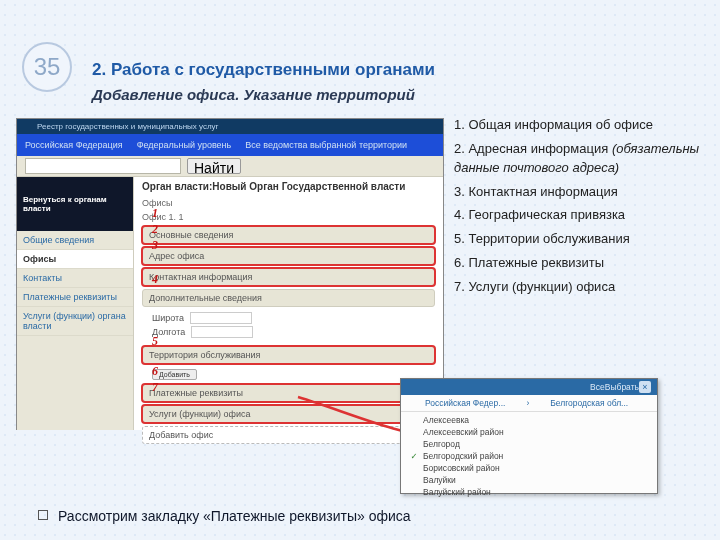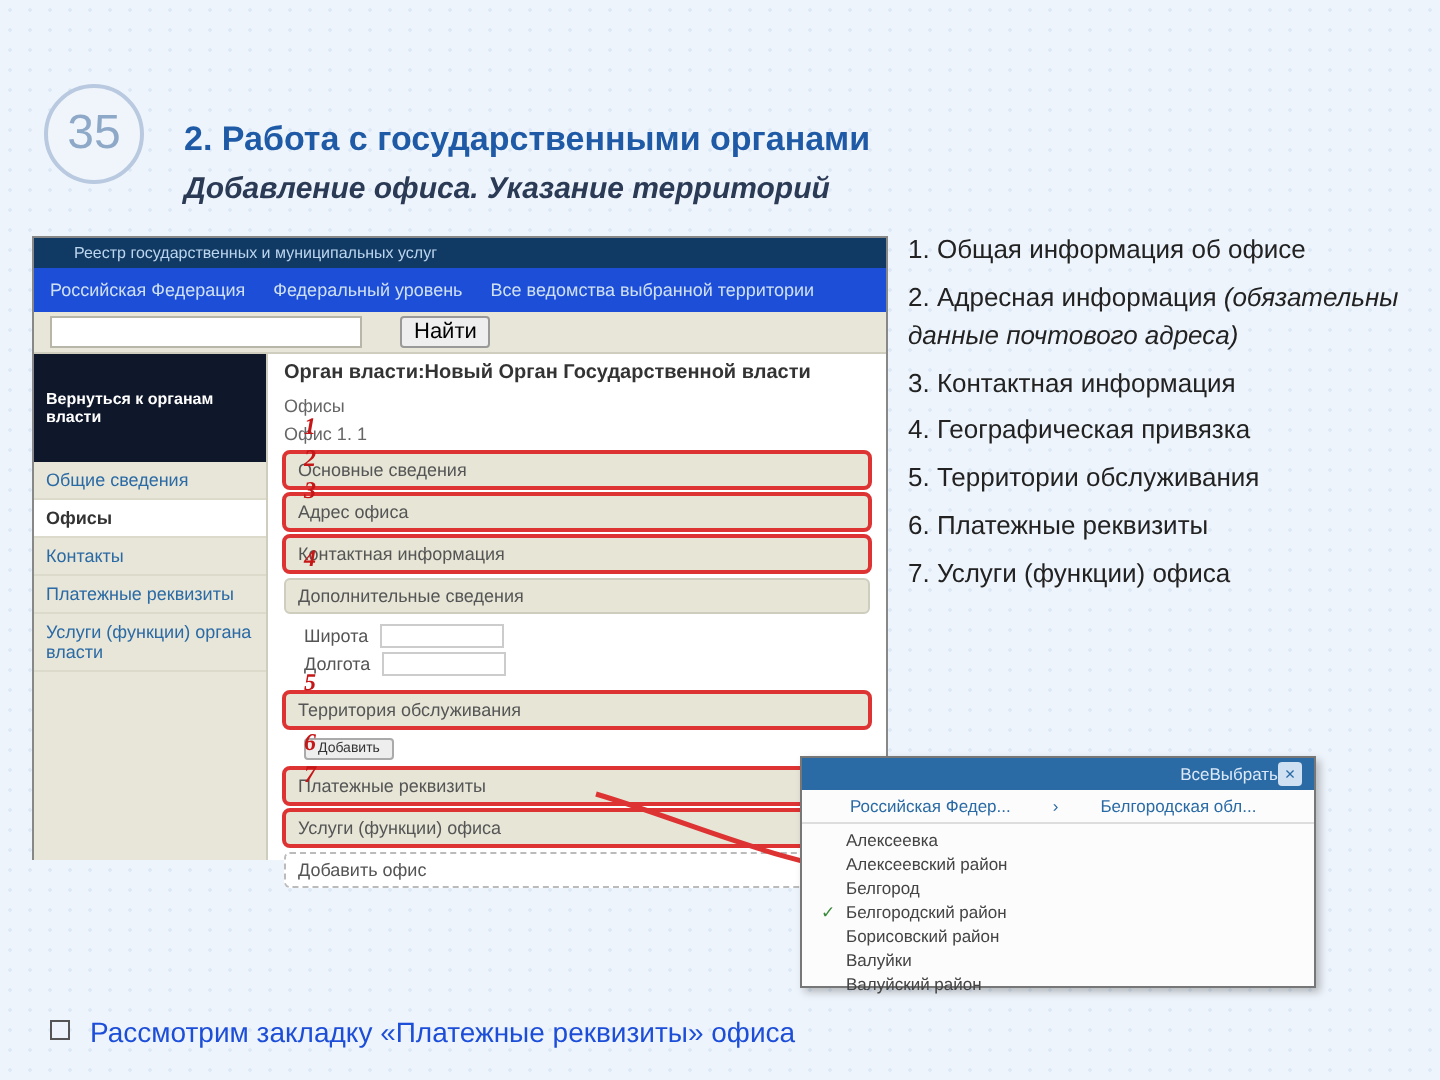--- a/index.html
+++ b/index.html
@@ -47,23 +47,23 @@
     top: 116px;
     width: 256px;
     font-size: 13px;
     color: #222;
     line-height: 1.45;
   }
   .legend div { margin-bottom: 5px; }
   .legend .ital { font-style: italic; }
   .bullet {
     position: absolute;
-    left: 25px; top: 508px;
+    left: 38px; top: 508px;
     font-size: 14px;
-    color: #1d4ed8;
+    color: #0f172a;
   }
   .bullet::before {
     content: "";
     display: inline-block;
     width: 8px; height: 8px;
     border: 1px solid #555;
     margin-right: 10px;
     vertical-align: 1px;
   }
 
@@ -105,24 +105,23 @@
     padding-left: 8px;
     gap: 6px;
   }
   .app .searchrow input {
     width: 150px; height: 12px;
     font-size: 8px;
     border: 1px solid #b7b6a8;
     background: #fff;
   }
   .app .searchrow button {
-    font-size: 11px; height: 16px;
+    font-size: 14px; height: 16px;
     border: 1px solid #999; background: #eee;
     border-radius: 2px;
-    margin-left: 13px;
   }
   .app .body {
     display: flex;
     height: calc(100% - 57px);
   }
   .app .side {
     width: 116px;
     background: #e8e6d8;
     border-right: 1px solid #cfcdbe;
   }

